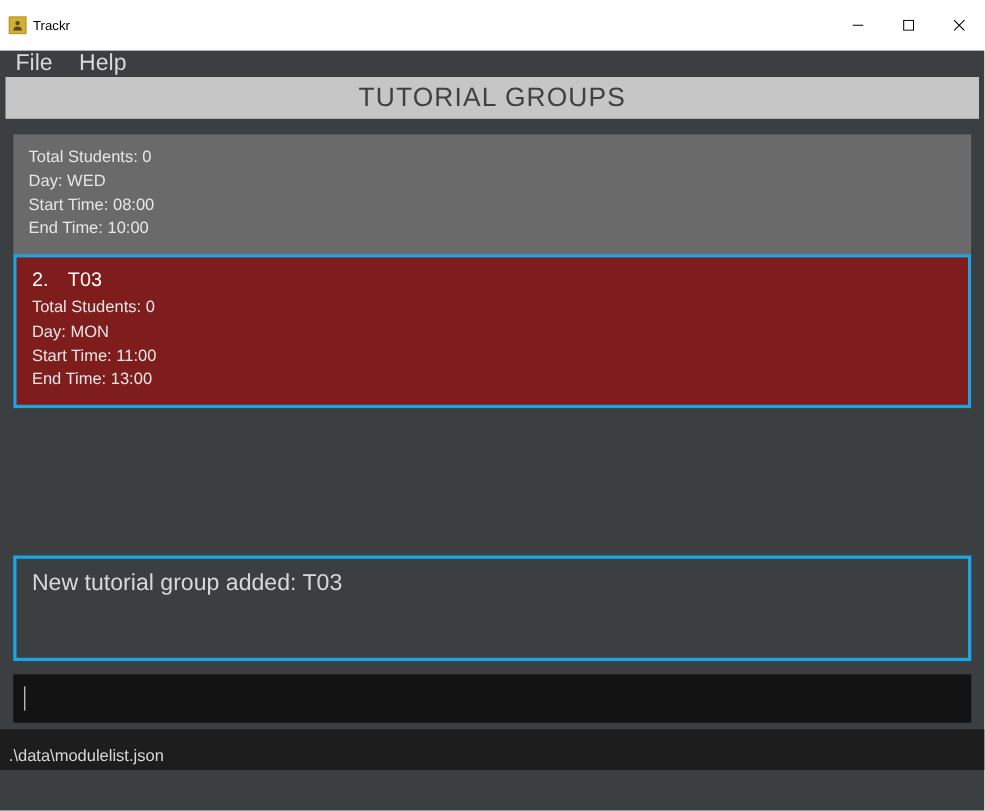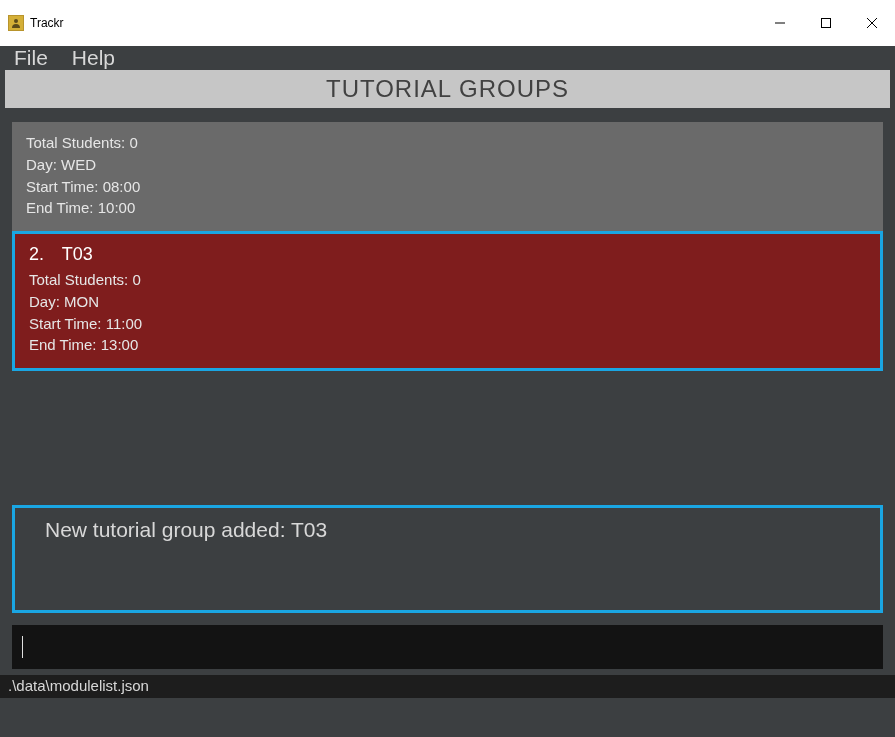--- a/index.html
+++ b/index.html
@@ -119,22 +119,22 @@
     .item-detail {
       font-size: 15px;
       font-weight: 300;
       line-height: 1.45;
       color: #e6e6e6;
     }
     .message-panel {
       margin: 18px 12px 0 12px;
       background: #3c3f41;
       border: 3px solid #1aa6e3;
-      height: 108px;
-      padding: 10px 30px;
+      height: 96px;
+      padding: 10px 14px;
       font-size: 21px;
       font-weight: 300;
       color: #d8d8d8;
     }
     .command-panel {
       margin: 12px 12px 0 12px;
       background: #131313;
       height: 44px;
       display: flex;
       align-items: center;
@@ -153,21 +153,21 @@
       width: 1px;
       height: 22px;
       background: #e0e0e0;
       animation: blink 1s steps(1) infinite;
     }
     @keyframes blink {
       50% { opacity: 0; }
     }
     .statusbar {
       margin-top: 6px;
-      padding: 2px 8px 4px 8px;
+      padding: 16px 8px 4px 8px;
       font-size: 15px;
       font-weight: 300;
       color: #d8d8d8;
       background: #1d1d1d;
     }
   </style>
 </head>
 <body>
 
 <div class="window">

